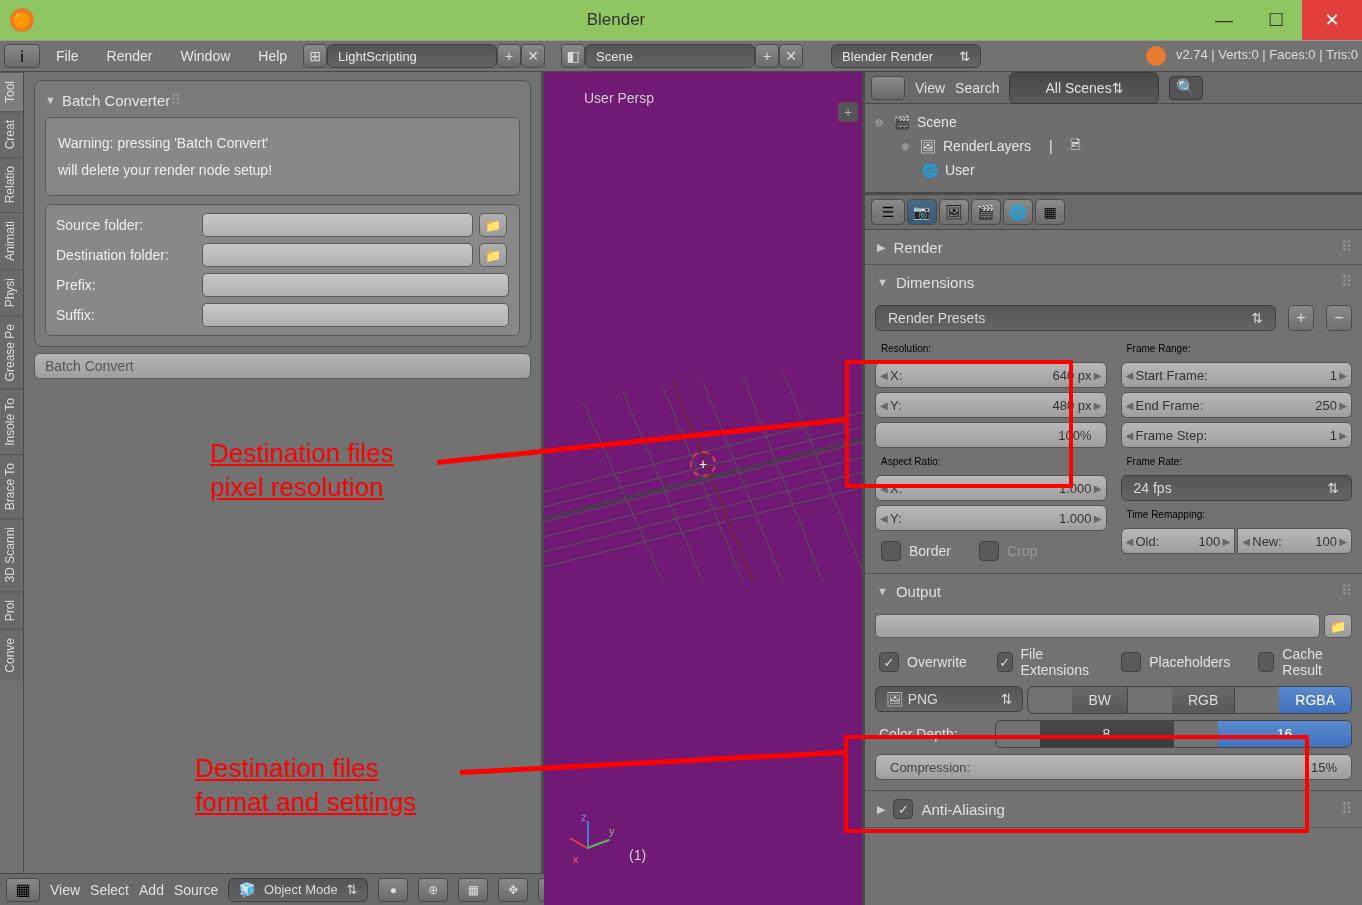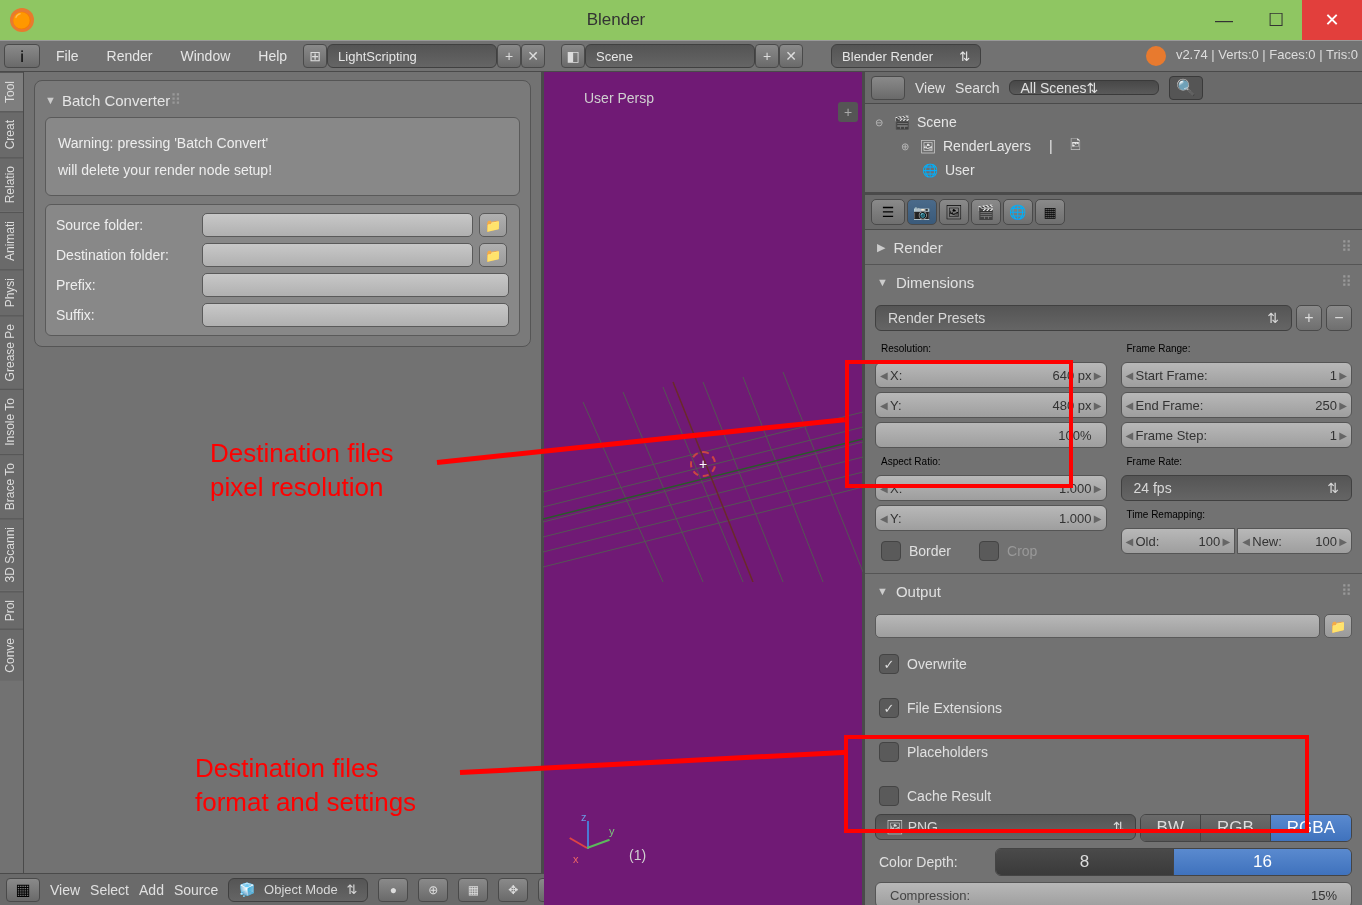--- a/index.html
+++ b/index.html
@@ -55,21 +55,21 @@
 .axis-widget .x { position: absolute; left: 8px; bottom: 8px; width: 20px; height: 2px; background: #d44; transform: rotate(210deg); transform-origin: left; }
 .axis-widget .lz { position: absolute; left: 2px; top: -6px; color: #6a9ae4; font-size: 11px; }
 .axis-widget .ly { position: absolute; left: 30px; top: 8px; color: #7cc87c; font-size: 11px; }
 .axis-widget .lx { position: absolute; left: -6px; bottom: -8px; color: #e66; font-size: 11px; }
 .view-num { position: absolute; left: 85px; bottom: 42px; color: #d0d0d0; font-size: 14px; }
 
 .right-panel { width: 500px; background: #727272; border-left: 3px solid #4a4a4a; display: flex; flex-direction: column; }
 .outliner-hdr { height: 32px; background: #6a6a6a; border-bottom: 1px solid #4a4a4a; display: flex; align-items: center; padding: 0 6px; gap: 10px; }
 .outliner-hdr .ibtn { width: 34px; height: 24px; background: linear-gradient(#8a8a8a,#6a6a6a); border: 1px solid #4a4a4a; border-radius: 4px; }
 .outliner-hdr span { color: #e0e0e0; font-size: 14px; cursor: pointer; }
-.outliner-hdr .dd { background: linear-gradient(#484848,#5a5a5a); border: 1px solid #3a3a3a; border-radius: 6px; height: 15px; width: 150px; display: flex; align-items: center; padding: 0 10px; color: #d8d8d8; font-size: 13px; justify-content: flex-start; }
+.outliner-hdr .dd { background: linear-gradient(#484848,#5a5a5a); border: 1px solid #3a3a3a; border-radius: 6px; height: 32px; width: 150px; display: flex; align-items: center; padding: 0 0; color: #d8d8d8; font-size: 13px; justify-content: center; }
 .outliner-hdr .search { width: 34px; height: 24px; background: #555; border: 1px solid #3a3a3a; border-radius: 4px; display: flex; align-items: center; justify-content: center; color: #bbb; }
 
 .outliner-tree { background: #6e6e6e; padding: 6px 10px 10px; border-bottom: 3px solid #4a4a4a; color: #e6e6e6; font-size: 14px; }
 .tree-row { display: flex; align-items: center; gap: 6px; padding: 3px 0; }
 .tree-row.l1 { padding-left: 26px; }
 .tree-row.l2 { padding-left: 46px; }
 .tree-ico { width: 18px; height: 18px; display: inline-flex; align-items: center; justify-content: center; font-size: 13px; }
 .expand { color: #bbb; font-size: 10px; width: 12px; }
 
 .prop-tabs { background: #6a6a6a; padding: 4px 6px; display: flex; gap: 2px; border-bottom: 1px solid #4a4a4a; }
@@ -77,21 +77,21 @@
 .prop-tab.active { background: linear-gradient(#4a6a8a,#3a5a7a); }
 .prop-tab.first { width: 34px; }
 
 .prop-body { flex: 1; overflow: hidden; background: #727272; padding: 0; }
 .prop-section { border-bottom: 1px solid #555; }
 .sec-head { display: flex; align-items: center; padding: 8px 12px; color: #e0e0e0; font-size: 15px; background: #727272; }
 .sec-head .tri { font-size: 11px; margin-right: 8px; color: #ccc; }
 .sec-head .drag { margin-left: auto; color: #999; letter-spacing: -2px; }
 .sec-content { padding: 6px 10px 10px; }
 
-.preset-row { display: flex; gap: 4px; }
+.preset-row { display: flex; gap: 12px; }
 .preset-dd { flex: 1; background: linear-gradient(#555,#656565); border: 1px solid #404040; border-radius: 6px; height: 26px; display: flex; align-items: center; padding: 0 12px; color: #d8d8d8; font-size: 14px; justify-content: space-between; }
 .preset-btn { width: 26px; height: 26px; background: linear-gradient(#8a8a8a,#6f6f6f); border: 1px solid #4a4a4a; border-radius: 5px; color: #ddd; display: flex; align-items: center; justify-content: center; font-size: 16px; }
 
 .two-col { display: grid; grid-template-columns: 1fr 1fr; gap: 4px 14px; margin-top: 8px; }
 .subgroup { display: flex; flex-direction: column; gap: 4px; }
 .subgroup .glabel { color: #000000; font-size: 10px; padding: 4px 6px; }
 .numfield { background: linear-gradient(#b8b8b8,#9e9e9e); border: 1px solid #555; border-radius: 6px; height: 26px; display: flex; align-items: center; padding: 0 14px; color: #333; font-size: 13px; position: relative; }
 .numfield .arrow-l { position: absolute; left: 4px; color: #666; font-size: 10px; }
 .numfield .arrow-r { position: absolute; right: 4px; color: #666; font-size: 10px; }
 .numfield .nlab { flex: 0 0 auto; }
@@ -103,37 +103,37 @@
 
 .fps-dd { background: linear-gradient(#555,#656565); border: 1px solid #404040; border-radius: 6px; height: 26px; display: flex; align-items: center; padding: 0 12px; color: #d8d8d8; font-size: 14px; justify-content: space-between; }
 
 .check-row { display: flex; align-items: center; gap: 8px; padding: 2px 4px; }
 .chk { width: 20px; height: 20px; border: 1px solid #444; border-radius: 4px; background: #5a5a5a; display: flex; align-items: center; justify-content: center; color: #ddd; font-size: 13px; }
 .chk.on::before { content: "✓"; }
 .check-row .clab { color: #e0e0e0; font-size: 14px; }
 
 .out-path { display: flex; gap: 4px; }
 .out-path .txtfield { flex: 1; background: linear-gradient(#b8b8b8,#9e9e9e); }
-.two-check { display: grid; grid-template-columns: 1fr; gap: 20px; margin-top: 14px; }
+.two-check { display: grid; grid-template-columns: 1fr 1fr 1fr 1fr; gap: 20px; margin-top: 6px; }
 
 .fmt-row { display: flex; gap: 4px; margin-top: 6px; }
 .fmt-dd { flex: 1; background: linear-gradient(#555,#656565); border: 1px solid #404040; border-radius: 6px; height: 26px; display: flex; align-items: center; padding: 12px 10px; color: #d8d8d8; font-size: 14px; justify-content: space-between; }
 .seg { display: flex; border: 1px solid #444; border-radius: 6px; overflow: hidden; }
-.seg .opt { padding: 0 16px; height: 26px; display: flex; align-items: center; background: linear-gradient(#6a6a6a,#585858); color: #ddd; font-size: 17px; border-right: 1px solid #444; }
+.seg .opt { padding: 0 16px; height: 26px; display: flex; align-items: center; background: linear-gradient(#6a6a6a,#585858); color: #ddd; font-size: 14px; border-right: 1px solid #444; margin-left: 44px; }
 .seg .opt:last-child { border-right: none; }
 .seg .opt.sel { background: linear-gradient(#5a8acf,#3f72bd); color: #fff; }
 
 .depth-row { display: flex; align-items: center; gap: 10px; margin-top: 6px; }
 .depth-row .dlab { color: #e0e0e0; font-size: 14px; width: 110px; padding-left: 4px; }
 .depth-row .seg { flex: 1; }
 .depth-row .seg .opt { flex: 1; justify-content: center; }
 
 .redbox { position: absolute; border: 4px solid #ff0000; pointer-events: none; }
 
-.annot { position: absolute; color: #ff0000; font-size: 26px; line-height: 1.3; font-family: Georgia, serif; pointer-events: none; }
+.annot { position: absolute; color: #ff0000; font-size: 26px; line-height: 1.3; font-family: Georgia, serif; pointer-events: none; text-decoration: underline; }
 .redline { position: absolute; background: #ff0000; height: 5px; pointer-events: none; }
 
 .vp-footer { position: absolute; left: 0; bottom: 0; right: 0; height: 32px; background: #6a6a6a; border-top: 1px solid #4a4a4a; display: flex; align-items: center; padding: 0 6px; gap: 10px; }
 .vp-footer .ibtn { width: 34px; height: 24px; background: linear-gradient(#8a8a8a,#6a6a6a); border: 1px solid #4a4a4a; border-radius: 4px; display:flex; align-items:center; justify-content:center; }
 .vp-footer span.mi { color: #e0e0e0; font-size: 14px; cursor: pointer; }
 .mode-dd { background: linear-gradient(#555,#656565); border: 1px solid #404040; border-radius: 6px; height: 24px; width: 140px; display: flex; align-items: center; padding: 0 10px; color: #d8d8d8; font-size: 13px; gap: 6px; justify-content: space-between; }
 .vp-footer .icobtn { width: 30px; height: 24px; background: linear-gradient(#8a8a8a,#6a6a6a); border: 1px solid #4a4a4a; border-radius: 4px; display:flex; align-items:center; justify-content:center; color:#ddd; font-size:12px; }
 
 svg.gridsvg { width: 100%; height: 100%; }
 </style>
@@ -215,20 +215,21 @@
         <div class="txtfield"></div>
         <div class="folder-btn"></div>
 
         <div class="lbl">Prefix:</div>
         <div class="txtfield" style="grid-column: span 2"></div>
 
         <div class="lbl">Suffix:</div>
         <div class="txtfield" style="grid-column: span 2"></div>
       </div>
     </div>
+    <div class="batch-btn">Batch Convert</div>
 
     <div class="vp-footer" style="left:-24px; right:auto; width:826px;">
       <div class="ibtn">▦</div>
       <span class="mi">View</span>
       <span class="mi">Select</span>
       <span class="mi">Add</span>
       <span class="mi">Source</span>
       <div class="mode-dd">
           <span>🧊</span>
           <span>Object Mode</span>

